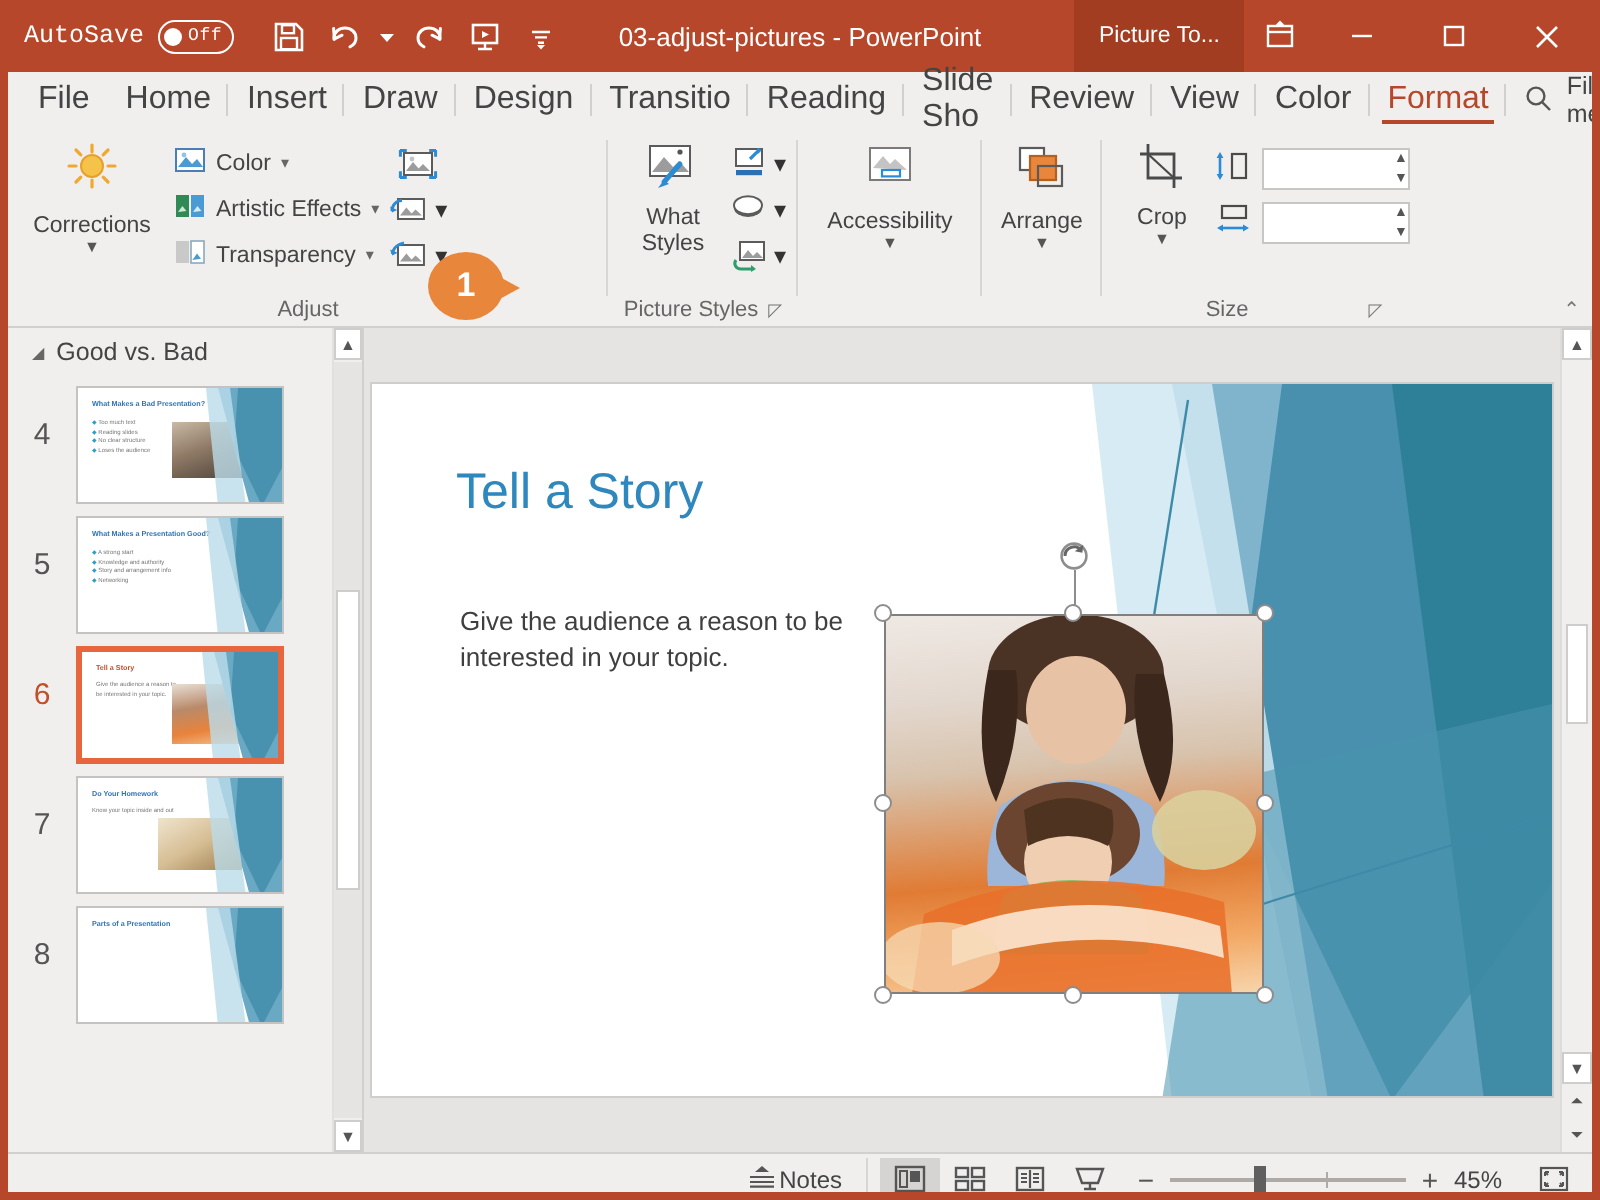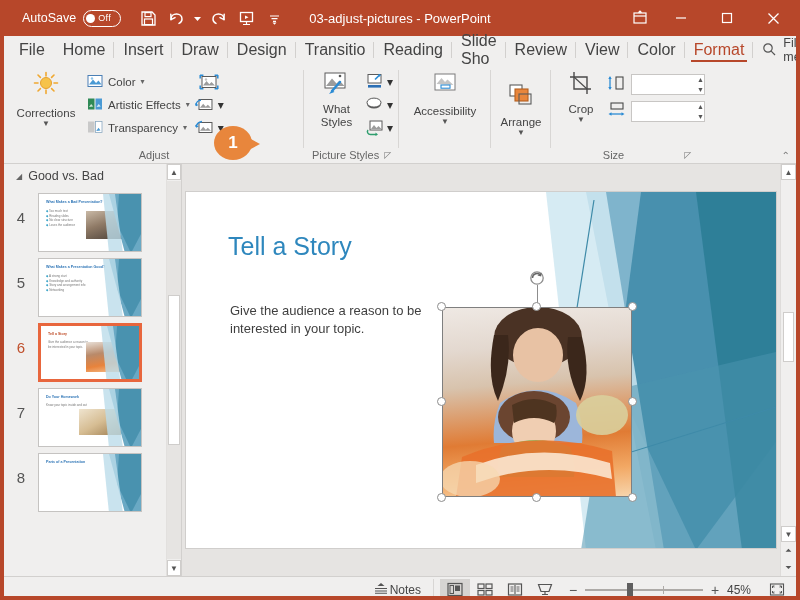--- a/index.html
+++ b/index.html
@@ -16,21 +16,21 @@
 
   
   .titlebar {
     height: 36px;
     background: #b7472a;
     display: flex;
     align-items: center;
     color: #fff;
     position: relative;
   }
-  .autosave-wrap { display: flex; align-items: center; margin-left: 18px; gap: 7px; }
+  .autosave-wrap { display: flex; align-items: center; margin-left: 8px; gap: 7px; font-family: Liberation Mono, monospace; }
   .autosave-label { font-size: 12.5px; color: #fff; }
   .toggle {
     width: 38px; height: 17px; border-radius: 9px;
     border: 1.4px solid #ffffff; background: transparent;
     display: flex; align-items: center; padding: 0 2px; gap: 3px;
   }
   .toggle .knob { width: 9px; height: 9px; border-radius: 50%; background: #fff; }
   .toggle .offtxt { font-size: 9px; color: #fff; letter-spacing: .3px; }
   .qat { display: flex; align-items: center; margin-left: 14px; gap: 2px; }
   .qat-btn {
@@ -280,20 +280,21 @@
       <svg width="13" height="13" viewBox="0 0 13 13">
           <path d="M2 4h9M3.5 6.7h6M5 9.4h3" stroke="#fff" stroke-width="1.2"></path>
           <path d="M4.5 10.5h4L6.5 12.8z" fill="#fff"></path>
         </svg>
     </span>
   </div>
 
   <div class="tb-title">03-adjust-pictures  -  PowerPoint</div>
 
   <div class="tb-right">
+    <div class="ctx-tab">Picture To...</div>
     <div class="ribbon-display">
       <svg width="16" height="16" viewBox="0 0 16 16">
           <rect x="2" y="3" width="12" height="10" fill="none" stroke="#fff" stroke-width="1.2"></rect>
           <path d="M2 6h12" stroke="#fff" stroke-width="1.2"></path>
           <path d="M8 3.2v-2M6.4 2.6 8 1l1.6 1.6" fill="none" stroke="#fff" stroke-width="1.1"></path>
         </svg>
     </div>
     <div class="wbtn">
       <svg width="12" height="12" viewBox="0 0 12 12">
           <path d="M1 6h10" stroke="#fff" stroke-width="1.2"></path>
@@ -498,21 +499,21 @@
             </svg>
         </span>
         <span class="lbl">Accessibility</span>
         <span class="caret">▼</span>
       </div>
     </div>
     <div class="rgroup-label"></div>
   </div>
 
   <div class="rgroup" style="width:60px;">
-    <div class="rgroup-body" style="justify-content:center;align-items:center;">
+    <div class="rgroup-body" style="justify-content:center;">
       <div class="bigbtn" style="width:58px;">
         <span>
           <svg width="30" height="28" viewBox="0 0 30 28">
               <rect x="4" y="3" width="12" height="11" fill="#fff" stroke="#5b5b5b" stroke-width="1.1"></rect>
               <rect x="9" y="7" width="13" height="12" fill="#e8863c" stroke="#b4601f" stroke-width="1.1"></rect>
               <rect x="13" y="12" width="12" height="10" fill="none" stroke="#5b5b5b" stroke-width="1.1"></rect>
             </svg>
         </span>
         <span class="lbl">Arrange</span>
         <span class="caret">▼</span>

